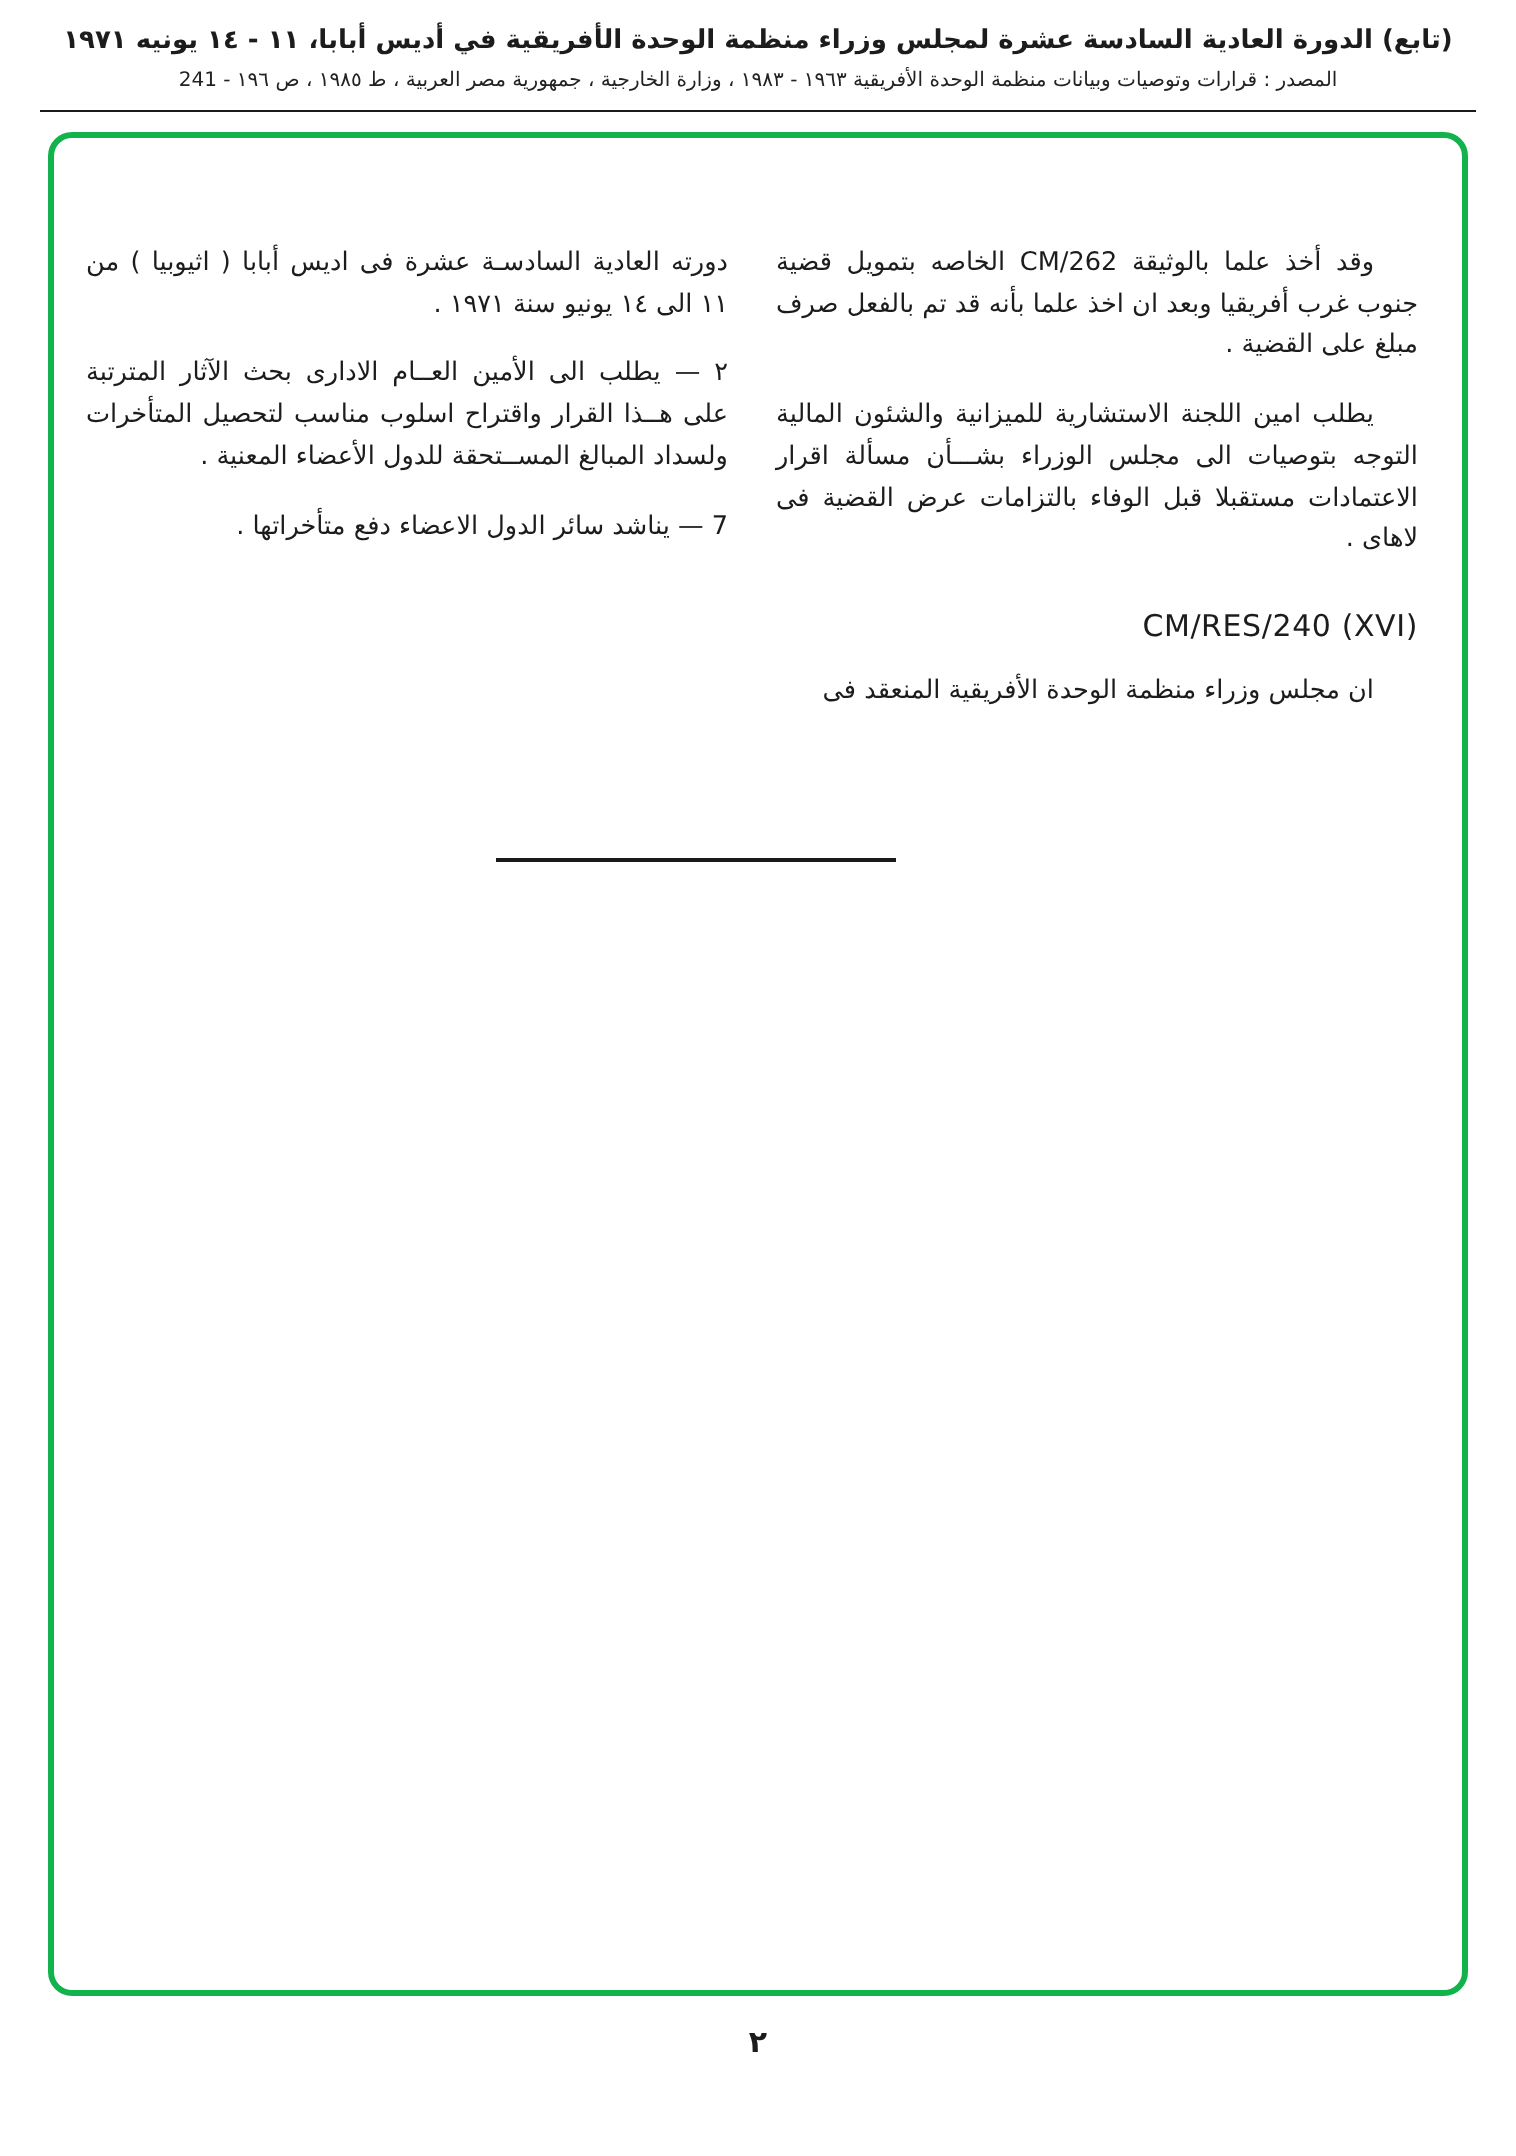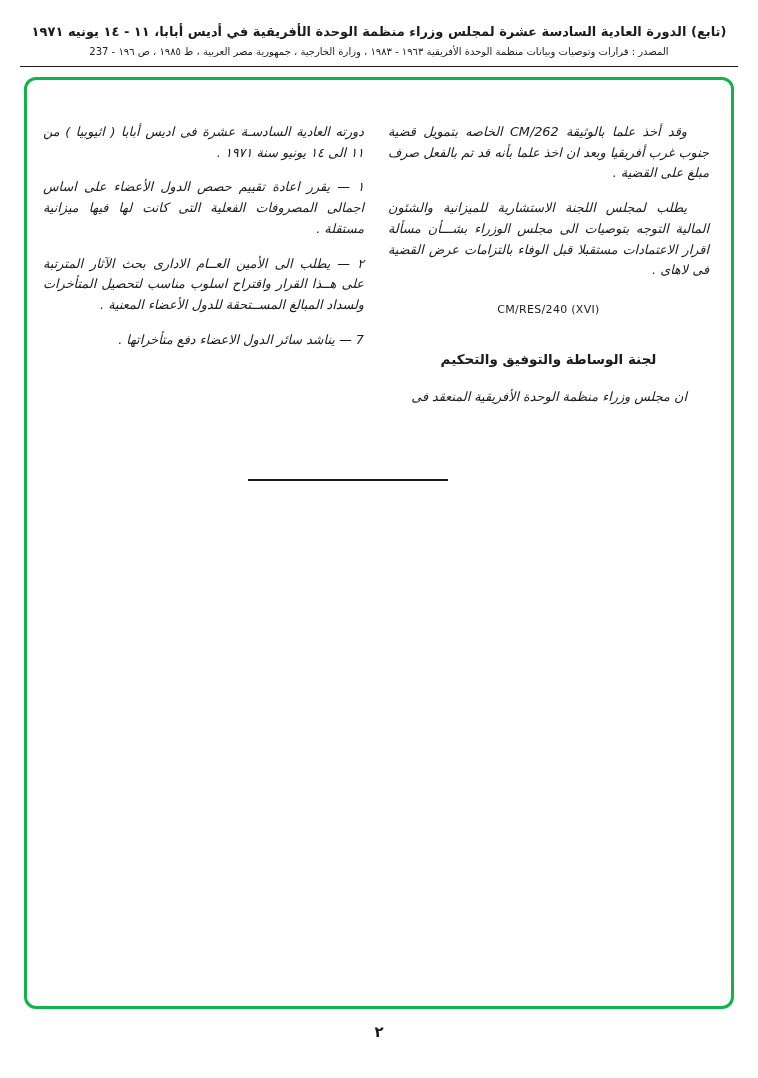--- a/index.html
+++ b/index.html
@@ -13,21 +13,21 @@
   .page {
     position: relative;
     width: 758px;
     height: 1078px;
     background: #ffffff;
     overflow: hidden;
   }
 
   
   .doc-header {
-    padding: 24px 20px 0;
+    padding: 13px 20px 0;
     text-align: center;
   }
   .header-title {
     font-size: 13px;
     font-weight: bold;
     letter-spacing: 0.2px;
   }
   .header-source {
     font-size: 10px;
     margin-top: 7px;
@@ -53,27 +53,27 @@
   .columns {
     display: flex;
     gap: 24px;
   }
   .col {
     flex: 1 1 0;
     font-size: 12.8px;
     line-height: 1.62;
     text-align: justify;
   }
-  .para { margin: 0 0 14px; font-style: italic; }
+  .para { margin: 11px 0 14px; }
   .para.indent { text-indent: 22px; }
 
   .resolution {
     direction: ltr;
-    text-align: center;
-    font-size: 11px;
+    text-align: right;
+    font-size: 15px;
     margin: 20px 0 0;
     letter-spacing: 0.3px;
   }
   .section-heading {
     font-size: 13.5px;
     font-weight: bold;
     text-align: center;
     margin: 30px 0 16px;
   }
 
@@ -95,38 +95,36 @@
     margin-top: 14px;
   }
 </style>
 </head>
 <body>
 
 <div class="page">
 
   <header class="doc-header" dir="rtl">
     <div class="header-title">(تابع) الدورة العادية السادسة عشرة لمجلس وزراء منظمة الوحدة الأفريقية في أديس أبابا، ١١ - ١٤ يونيه ١٩٧١</div>
-    <div class="header-source">المصدر : قرارات وتوصيات وبيانات منظمة الوحدة الأفريقية ١٩٦٣ - ١٩٨٣ ، وزارة الخارجية ، جمهورية مصر العربية ، ط ١٩٨٥ ، ص ١٩٦ - 237</div>
+    <div class="header-source">المصدر : قرارات وتوصيات وبيانات منظمة الوحدة الأفريقية ١٩٦٣ - ١٩٨٣ ، وزارة الخارجية ، جمهورية مصر العربية ، ط ١٩٨٥ ، ص ١٩٦ - 241</div>
     <div class="header-rule"></div>
   </header>
 
   <div class="frame">
     <div class="columns" dir="rtl">
 
       <div class="col col-right">
         <p class="para indent">وقد أخذ علما بالوثيقة CM/262 الخاصه بتمويل قضية جنوب غرب أفريقيا وبعد ان اخذ علما بأنه قد تم بالفعل صرف مبلغ على القضية .</p>
-        <p class="para indent">يطلب لمجلس اللجنة الاستشارية للميزانية والشئون المالية التوجه بتوصيات الى مجلس الوزراء بشـــأن مسألة اقرار الاعتمادات مستقبلا قبل الوفاء بالتزامات عرض القضية فى لاهاى .</p>
+        <p class="para indent">يطلب امين اللجنة الاستشارية للميزانية والشئون المالية التوجه بتوصيات الى مجلس الوزراء بشـــأن مسألة اقرار الاعتمادات مستقبلا قبل الوفاء بالتزامات عرض القضية فى لاهاى .</p>
         <p class="resolution">CM/RES/240 (XVI)</p>
-        <h3 class="section-heading">لجنة الوساطة والتوفيق والتحكيم</h3>
         <p class="para indent">ان مجلس وزراء منظمة الوحدة الأفريقية المنعقد فى</p>
       </div>
 
       <div class="col col-left">
         <p class="para">دورته العادية السادسـة عشرة فى اديس أبابا ( اثيوبيا ) من ١١ الى ١٤ يونيو سنة ١٩٧١ .</p>
-        <p class="para">١ — يقرر اعادة تقييم حصص الدول الأعضاء على اساس اجمالى المصروفات الفعلية التى كانت لها فيها ميزانية مستقلة .</p>
         <p class="para">٢ — يطلب الى الأمين العــام الادارى بحث الآثار المترتبة على هــذا القرار واقتراح اسلوب مناسب لتحصيل المتأخرات ولسداد المبالغ المســتحقة للدول الأعضاء المعنية .</p>
         <p class="para">7 — يناشد سائر الدول الاعضاء دفع متأخراتها .</p>
       </div>
 
     </div>
 
     <div class="mid-rule"></div>
   </div>
 
   <div class="page-number" dir="rtl">٢</div>

